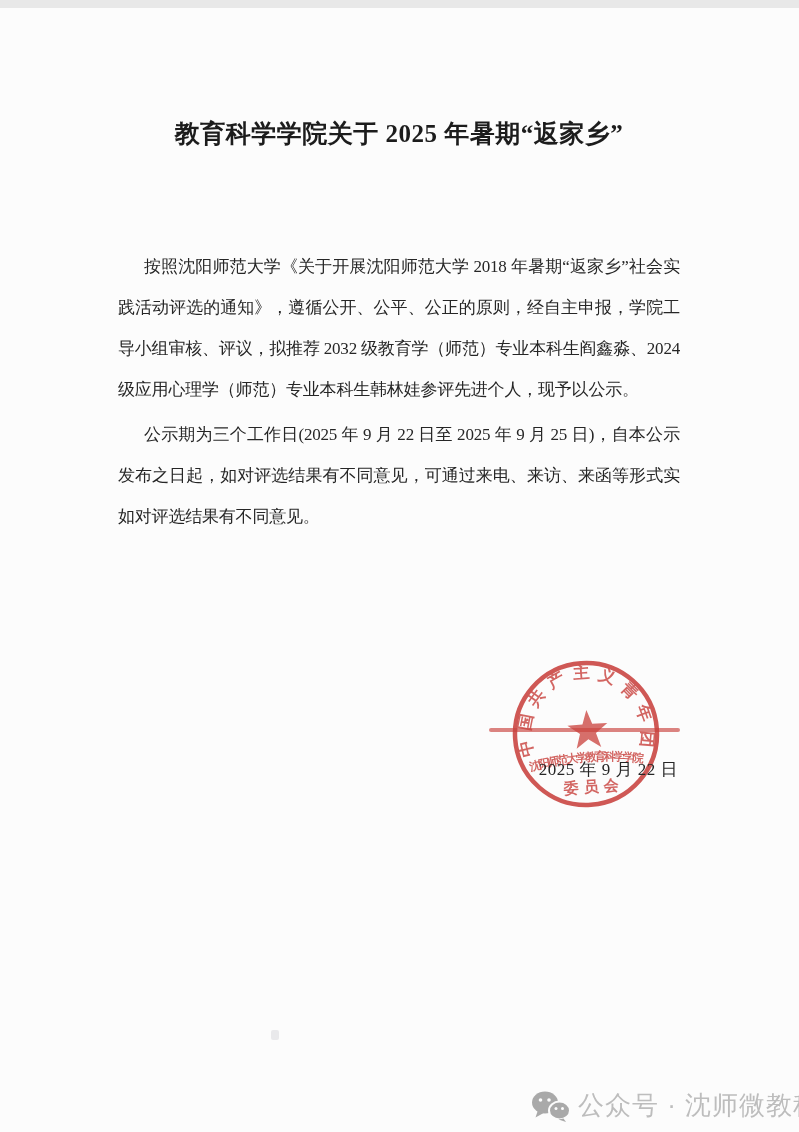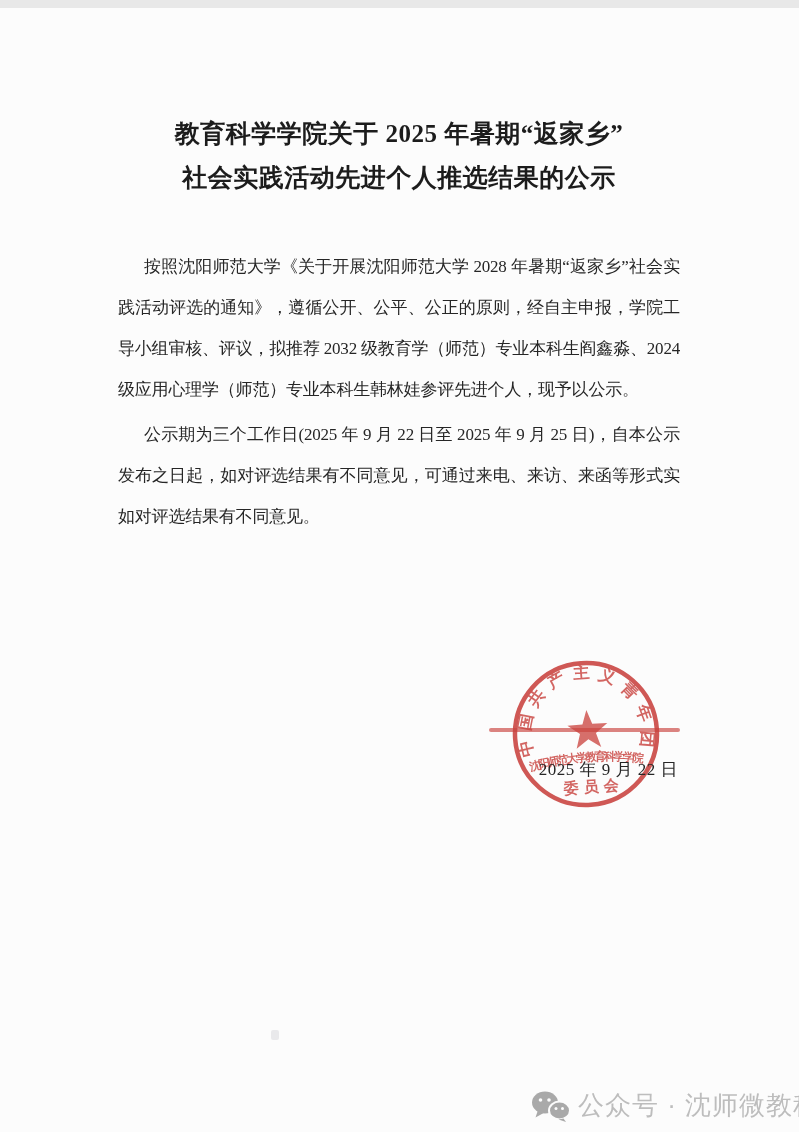--- a/index.html
+++ b/index.html
@@ -38,26 +38,25 @@
   .smudge{position:absolute;left:271px;top:1022px;width:8px;height:10px;
     background:rgba(150,150,160,.18);border-radius:2px;}
 </style>
 </head>
 <body>
 
 <div class="page">
 
   <div class="doc-title">
     <div>教育科学学院关于 2025 年暑期“返家乡”</div>
-    <div>社会实践活动先进个人推选结果的公示</div>
   </div>
 
 
   <div class="blk para1">
-    <div class="line j ind">按照沈阳师范大学《关于开展沈阳师范大学 2028 年暑期“返家乡”社会实</div>
+    <div class="line j ind">按照沈阳师范大学《关于开展沈阳师范大学 2018 年暑期“返家乡”社会实</div>
     <div class="line j">践活动评选的通知》，遵循公开、公平、公正的原则，经自主申报，学院工作领</div>
     <div class="line j">导小组审核、评议，拟推荐 2032 级教育学（师范）专业本科生阎鑫淼、2024</div>
     <div class="line">级应用心理学（师范）专业本科生韩林娃参评先进个人，现予以公示。</div>
   </div>
 
   <div class="blk para2">
     <div class="line j ind">公示期为三个工作日(2025 年 9 月 22 日至 2025 年 9 月 25 日)，自本公示</div>
     <div class="line j">发布之日起，如对评选结果有不同意见，可通过来电、来访、来函等形式实名</div>
     <div class="line">如对评选结果有不同意见。</div>
   </div>

